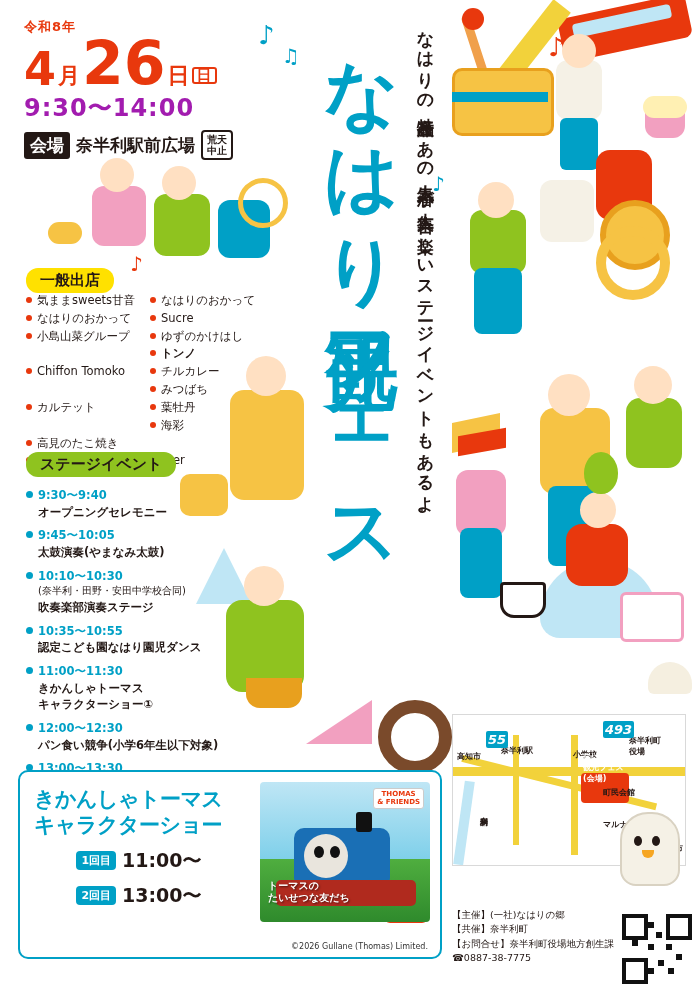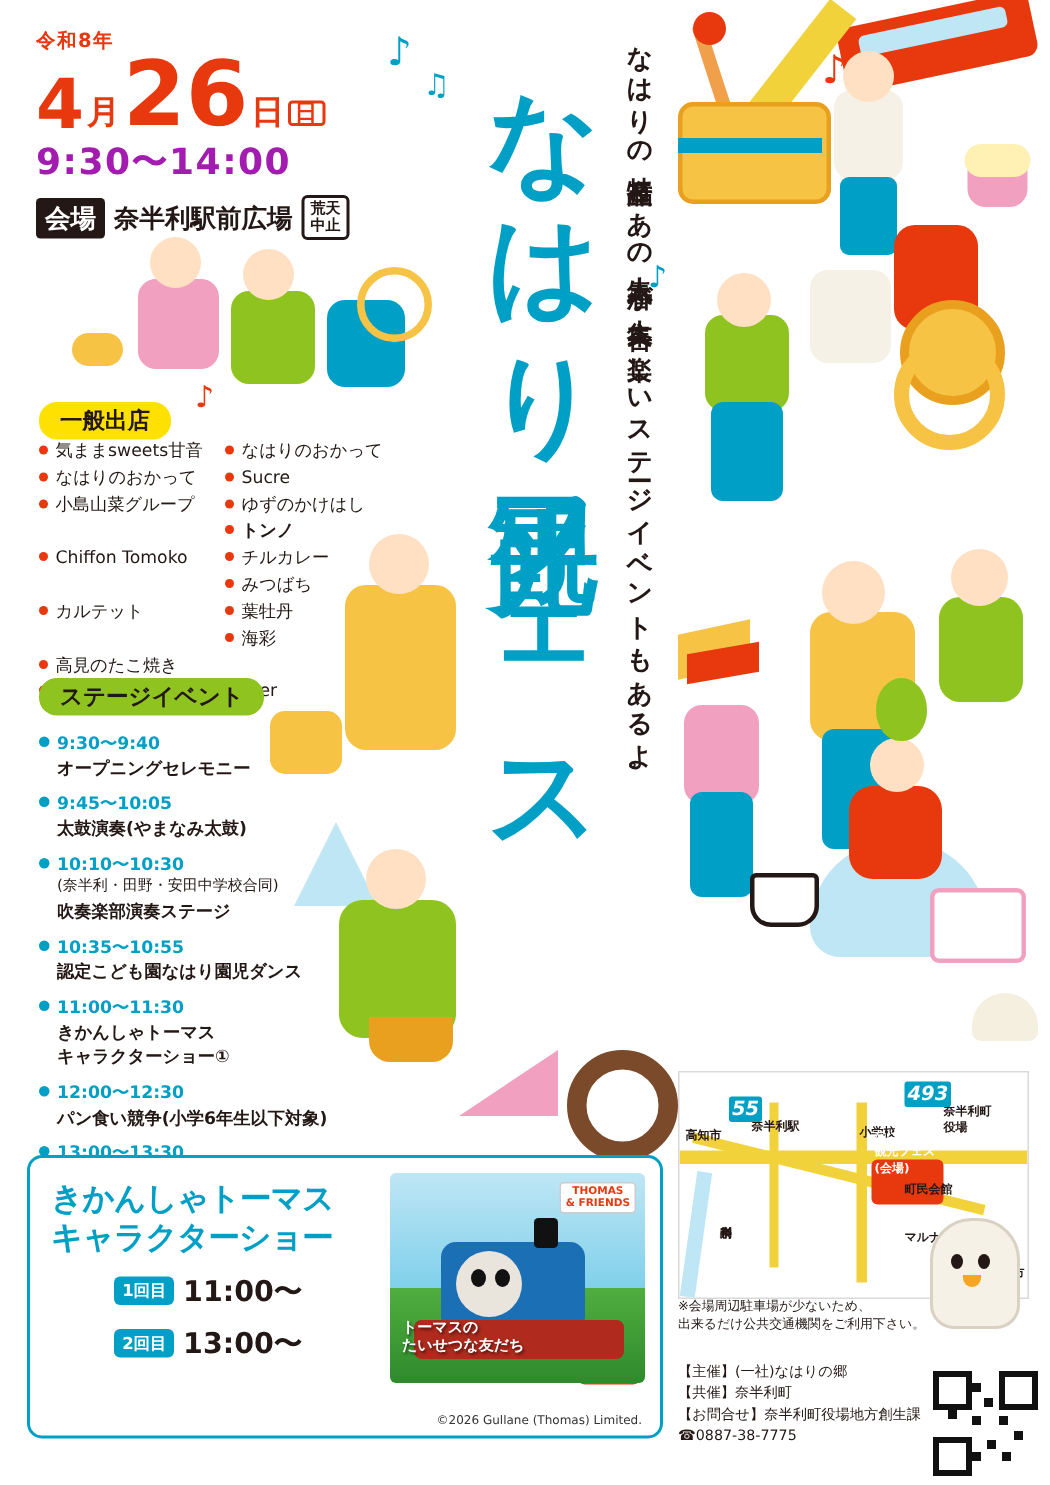--- a/index.html
+++ b/index.html
@@ -317,22 +317,20 @@
 (会場)</div>
     <div class="mapmark" style="left:150px;top:104px;">マルナカ</div>
     <div class="mapmark" style="left:24px;top:96px;writing-mode:vertical-rl;">奈半利川</div>
     <div class="mapmark" style="left:196px;top:96px;writing-mode:vertical-rl;">奈半利港</div>
     <div class="mapmark" style="left:206px;top:128px;">室戸市</div>
 
     <div class="mapbox" style="left:33px;top:16px;">55</div>
     <div class="mapbox" style="left:150px;top:6px;">493</div>
     <div class="mapbox" style="left:186px;top:116px;">12</div>
   </div>
-  <div class="mapnote" style="white-space:pre-line;">※会場周辺駐車場が少ないため、
-出来るだけ公共交通機関をご利用下さい。</div>
 
   <div class="r" style="left:620px;top:812px;width:56px;height:70px;background:#f5f1e6;border-radius:28px 28px 16px 16px;border:2px solid #d9d2c2;"></div>
   <div class="r" style="left:634px;top:836px;width:8px;height:10px;border-radius:50%;background:#231815;"></div>
   <div class="r" style="left:652px;top:836px;width:8px;height:10px;border-radius:50%;background:#231815;"></div>
   <div class="r" style="left:642px;top:850px;width:12px;height:8px;background:#f6a623;border-radius:0 0 6px 6px;"></div>
 
   <div class="footer">
     <div>【主催】(一社)なはりの郷</div>
     <div>【共催】奈半利町</div>
     <div>【お問合せ】奈半利町役場地方創生課</div>

